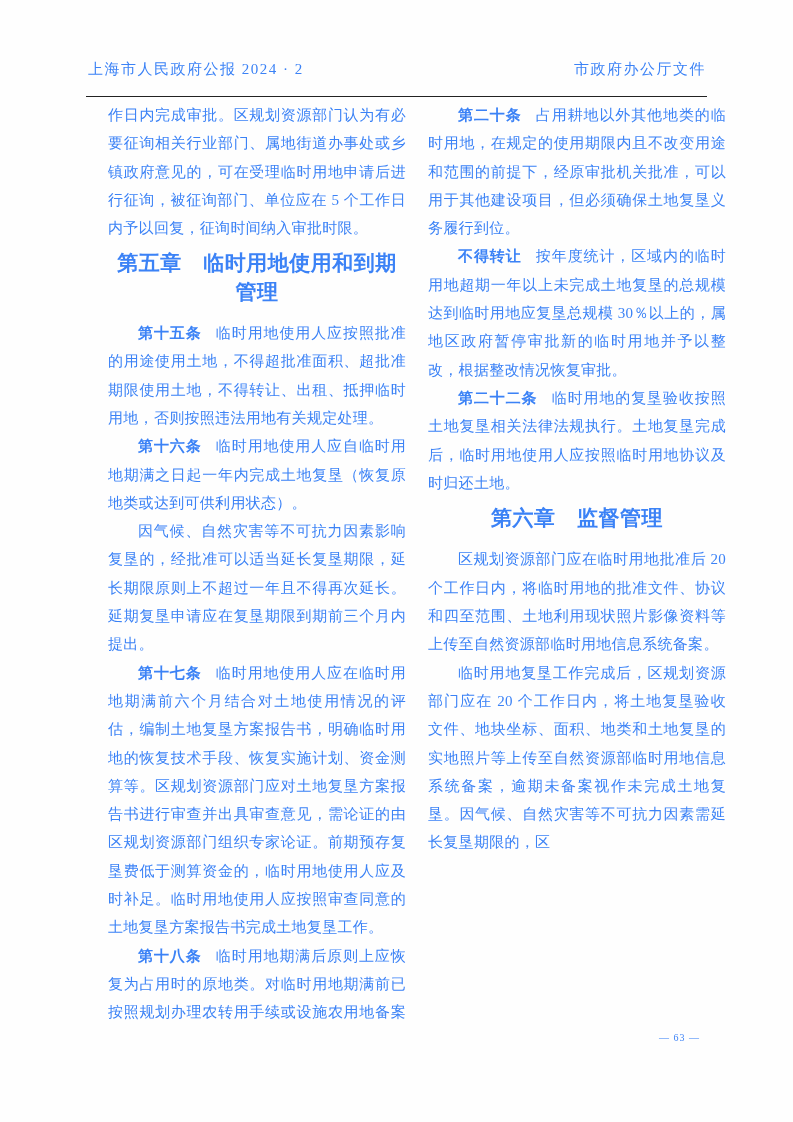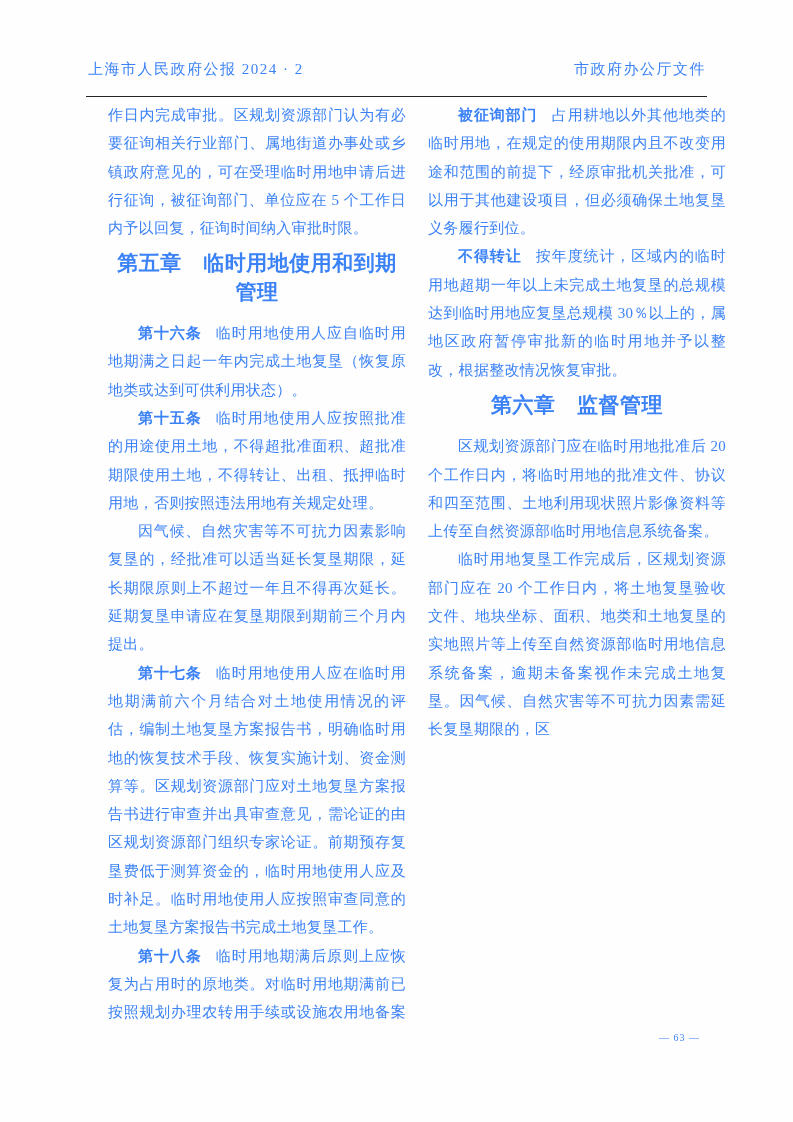--- a/index.html
+++ b/index.html
@@ -88,30 +88,31 @@
     <span>上海市人民政府公报 2024 · 2</span>
     <span>市政府办公厅文件</span>
   </div>
 
   <div class="header-rule"></div>
 
   <div class="columns">
     <div class="column" id="col-left">
         <p class="cont"><span>作日内完成审批。区规划资源部门认为有必要征询相关行业部门、属地街道办事处或乡镇政府意见的，可在受理临时用地申请后进行征询，被征询部门、单位应在 5 个工作日内予以回复，征询时间纳入审批时限。</span></p>
         <h2 class="chapter">第五章　临时用地使用和到期管理</h2>
+        <p class="para"><span class="lead">第十五条</span><span>临时用地使用人应按照批准的用途使用土地，不得超批准面积、超批准期限使用土地，不得转让、出租、抵押临时用地，否则按照违法用地有关规定处理。</span></p>
         <p class="para"><span class="lead">第十六条</span><span>临时用地使用人应自临时用地期满之日起一年内完成土地复垦（恢复原地类或达到可供利用状态）。</span></p>
-        <p class="para"><span class="lead">第十五条</span><span>临时用地使用人应按照批准的用途使用土地，不得超批准面积、超批准期限使用土地，不得转让、出租、抵押临时用地，否则按照违法用地有关规定处理。</span></p>
         <p class="para"><span>因气候、自然灾害等不可抗力因素影响复垦的，经批准可以适当延长复垦期限，延长期限原则上不超过一年且不得再次延长。延期复垦申请应在复垦期限到期前三个月内提出。</span></p>
         <p class="para"><span class="lead">第十七条</span><span>临时用地使用人应在临时用地期满前六个月结合对土地使用情况的评估，编制土地复垦方案报告书，明确临时用地的恢复技术手段、恢复实施计划、资金测算等。区规划资源部门应对土地复垦方案报告书进行审查并出具审查意见，需论证的由区规划资源部门组织专家论证。前期预存复垦费低于测算资金的，临时用地使用人应及时补足。临时用地使用人应按照审查同意的土地复垦方案报告书完成土地复垦工作。</span></p>
         <p class="para"><span class="lead">第十八条</span><span>临时用地期满后原则上应恢复为占用时的原地类。对临时用地期满前已按照规划办理农转用手续或设施农用地备案的，可不再恢复为耕地。</span></p>
         <p class="para"><span class="lead">第十九条</span><span>区规划资源部门依法监督临时用地相关主体履行复垦义务的情况。临时用地期满之日起一年内未完成复垦或未恢复种植条件的，</span></p>
       </div>
     <div class="column" id="col-right">
-        <p class="para"><span class="lead">被征询部门</span><span>占用耕地以外其他地类的临时用地，在规定的使用期限内且不改变用途和范围的前提下，经原审批机关批准，可以用于其他建设项目，但必须确保土地复垦义务履行到位。</span></p>
+        <p class="para"><span class="lead">第二十条</span><span>占用耕地以外其他地类的临时用地，在规定的使用期限内且不改变用途和范围的前提下，经原审批机关批准，可以用于其他建设项目，但必须确保土地复垦义务履行到位。</span></p>
         <p class="para"><span class="lead">不得转让</span><span>按年度统计，区域内的临时用地超期一年以上未完成土地复垦的总规模达到临时用地应复垦总规模 30％以上的，属地区政府暂停审批新的临时用地并予以整改，根据整改情况恢复审批。</span></p>
+        <p class="para"><span class="lead">第二十二条</span><span>临时用地的复垦验收按照土地复垦相关法律法规执行。土地复垦完成后，临时用地使用人应按照临时用地协议及时归还土地。</span></p>
         <h2 class="chapter">第六章　监督管理</h2>
         <p class="para"><span>区规划资源部门应在临时用地批准后 20 个工作日内，将临时用地的批准文件、协议和四至范围、土地利用现状照片影像资料等上传至自然资源部临时用地信息系统备案。</span></p>
         <p class="para"><span>临时用地复垦工作完成后，区规划资源部门应在 20 个工作日内，将土地复垦验收文件、地块坐标、面积、地类和土地复垦的实地照片等上传至自然资源部临时用地信息系统备案，逾期未备案视作未完成土地复垦。因气候、自然灾害等不可抗力因素需延长复垦期限的，区</span></p>
       </div>
   </div>
 
   <div class="footer">
     <span>— 63 —</span>
   </div>
 

